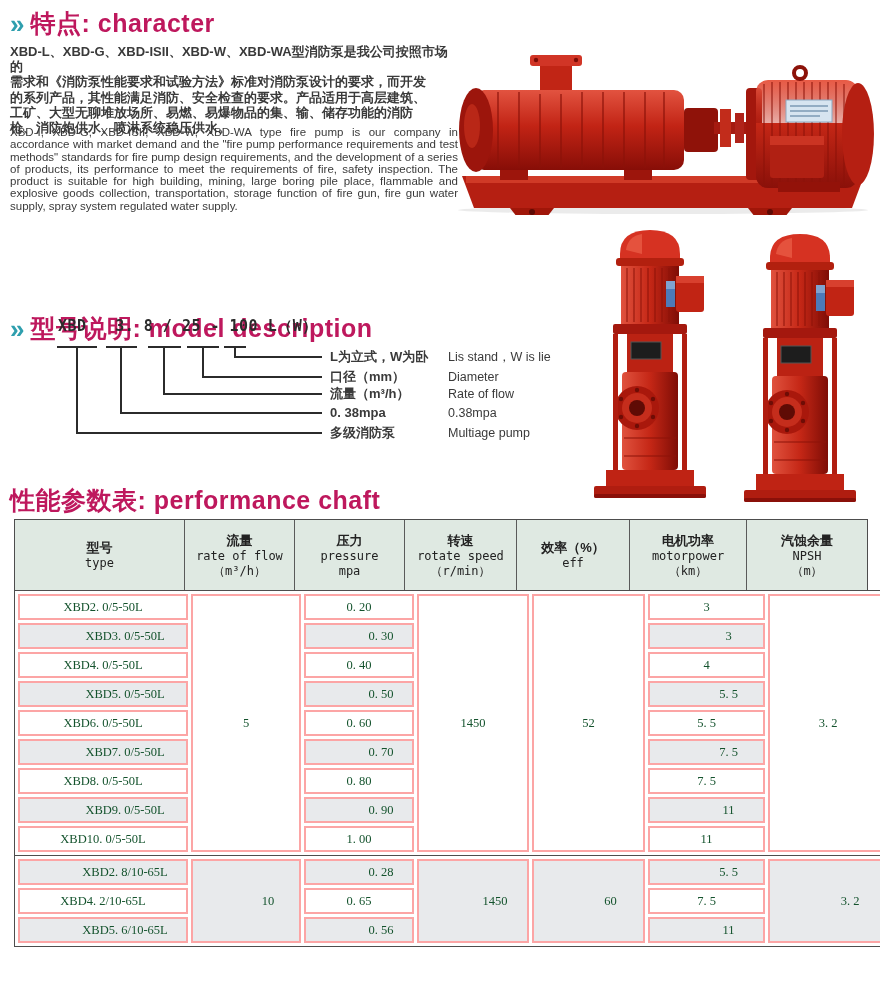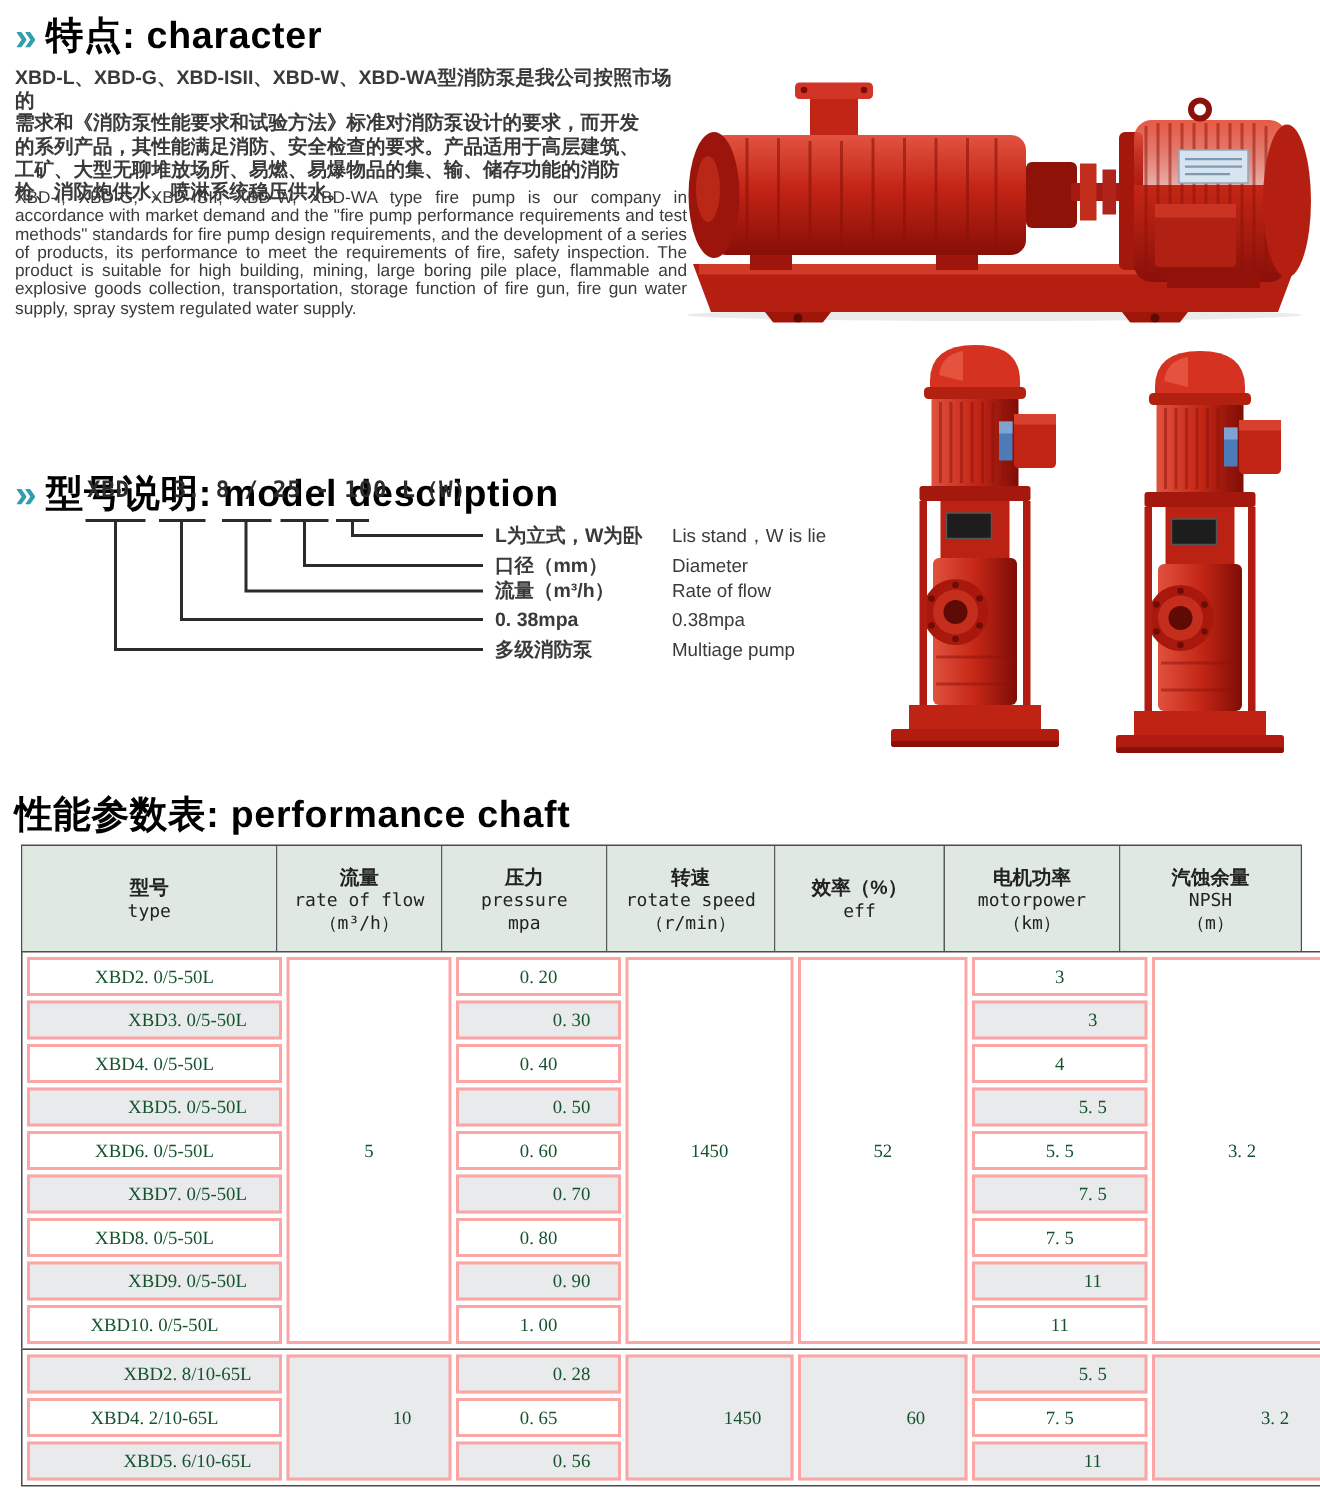--- a/index.html
+++ b/index.html
@@ -3,24 +3,24 @@
 <meta charset="utf-8">
 <style>
   * { margin:0; padding:0; box-sizing:border-box; }
   html,body { background:#ffffff; }
   body { font-family:"Liberation Sans", sans-serif; color:#333; }
   .page { position:relative; width:880px; height:999px; background:#fff; overflow:hidden; }
 
   
   .heading { position:absolute; left:10px; white-space:nowrap; }
   .heading .chev { color:#2f9fae; font-size:26px; font-weight:bold; margin-right:6px; vertical-align:-1px; }
-  .heading .htext { color:#000000; font-size:25px; font-weight:bold; letter-spacing:0.5px; }
+  .heading .htext { color:#be185d; font-size:25px; font-weight:bold; letter-spacing:0.5px; }
   #h-character { top:7px; }
   #h-model { top:273px;margin-top:39px; }
-  #h-performance { top:484px;margin-top:42px; }
+  #h-performance { top:484px; }
   #h-performance .htext { margin-left:0; }
 
   
   .para-zh { position:absolute; left:10px; top:44px; width:446px; font-size:13px; line-height:15.2px;
              color:#3a3a3a; white-space:pre-line; font-weight:bold; }
   .para-en { position:absolute; left:10px; top:126px; width:448px; font-size:11.5px; line-height:12.3px;
              color:#3a3a3a; text-align:justify; }
 
   
   .photo { position:absolute; }
@@ -32,21 +32,21 @@
   .model-code { position:absolute; left:58px; top:2px; font-family:"DejaVu Sans Mono", monospace;
                 font-size:15px; font-weight:bold; color:#2b2b2b; letter-spacing:0.5px; white-space:pre; }
   .diagram-svg { position:absolute; left:0; top:0; width:600px; height:140px; }
   .dg-line { stroke:#2b2b2b; stroke-width:2; fill:none; }
   .model-label-row { position:absolute; height:16px; line-height:16px; font-size:13px; white-space:nowrap; }
   .model-label-row .lzh { position:absolute; left:330px; color:#3a3a3a; font-weight:bold; }
   .model-label-row .len { position:absolute; left:448px; color:#3a3a3a; font-size:12.5px; }
 
   
   .perf-wrap { position:absolute; left:14px; top:519px; width:852px; }
-  table.perf { width:100%; table-layout:fixed; background:#fff;margin-top:44px; }
+  table.perf { width:100%; table-layout:fixed; background:#fff; }
   table.t-head { border-collapse:separate; border-spacing:0; border:1px solid #4d4d4d; }
   table.t-head th { background:#dfe9e2; border-right:1px solid #5a5a5a; height:70px; vertical-align:middle;
                     font-weight:normal; text-align:center; padding:0; }
   table.t-head th:last-child { border-right:none; }
   .hline { display:block; font-size:13px; line-height:17px; color:#222; font-weight:bold; }
   .hline.en, .hline.unit { font-family:"DejaVu Sans Mono", monospace; font-weight:normal; font-size:12px;
                            line-height:15px; }
   table.t-group { border-collapse:separate; border-spacing:3px; border:1px solid #4d4d4d; margin-top:-1px; }
   table.t-group td { border:2px solid #fca5a5; height:26px; text-align:center; vertical-align:middle;
                      font-family:Liberation Serif, serif; font-size:12.5px; color:#14532d;

